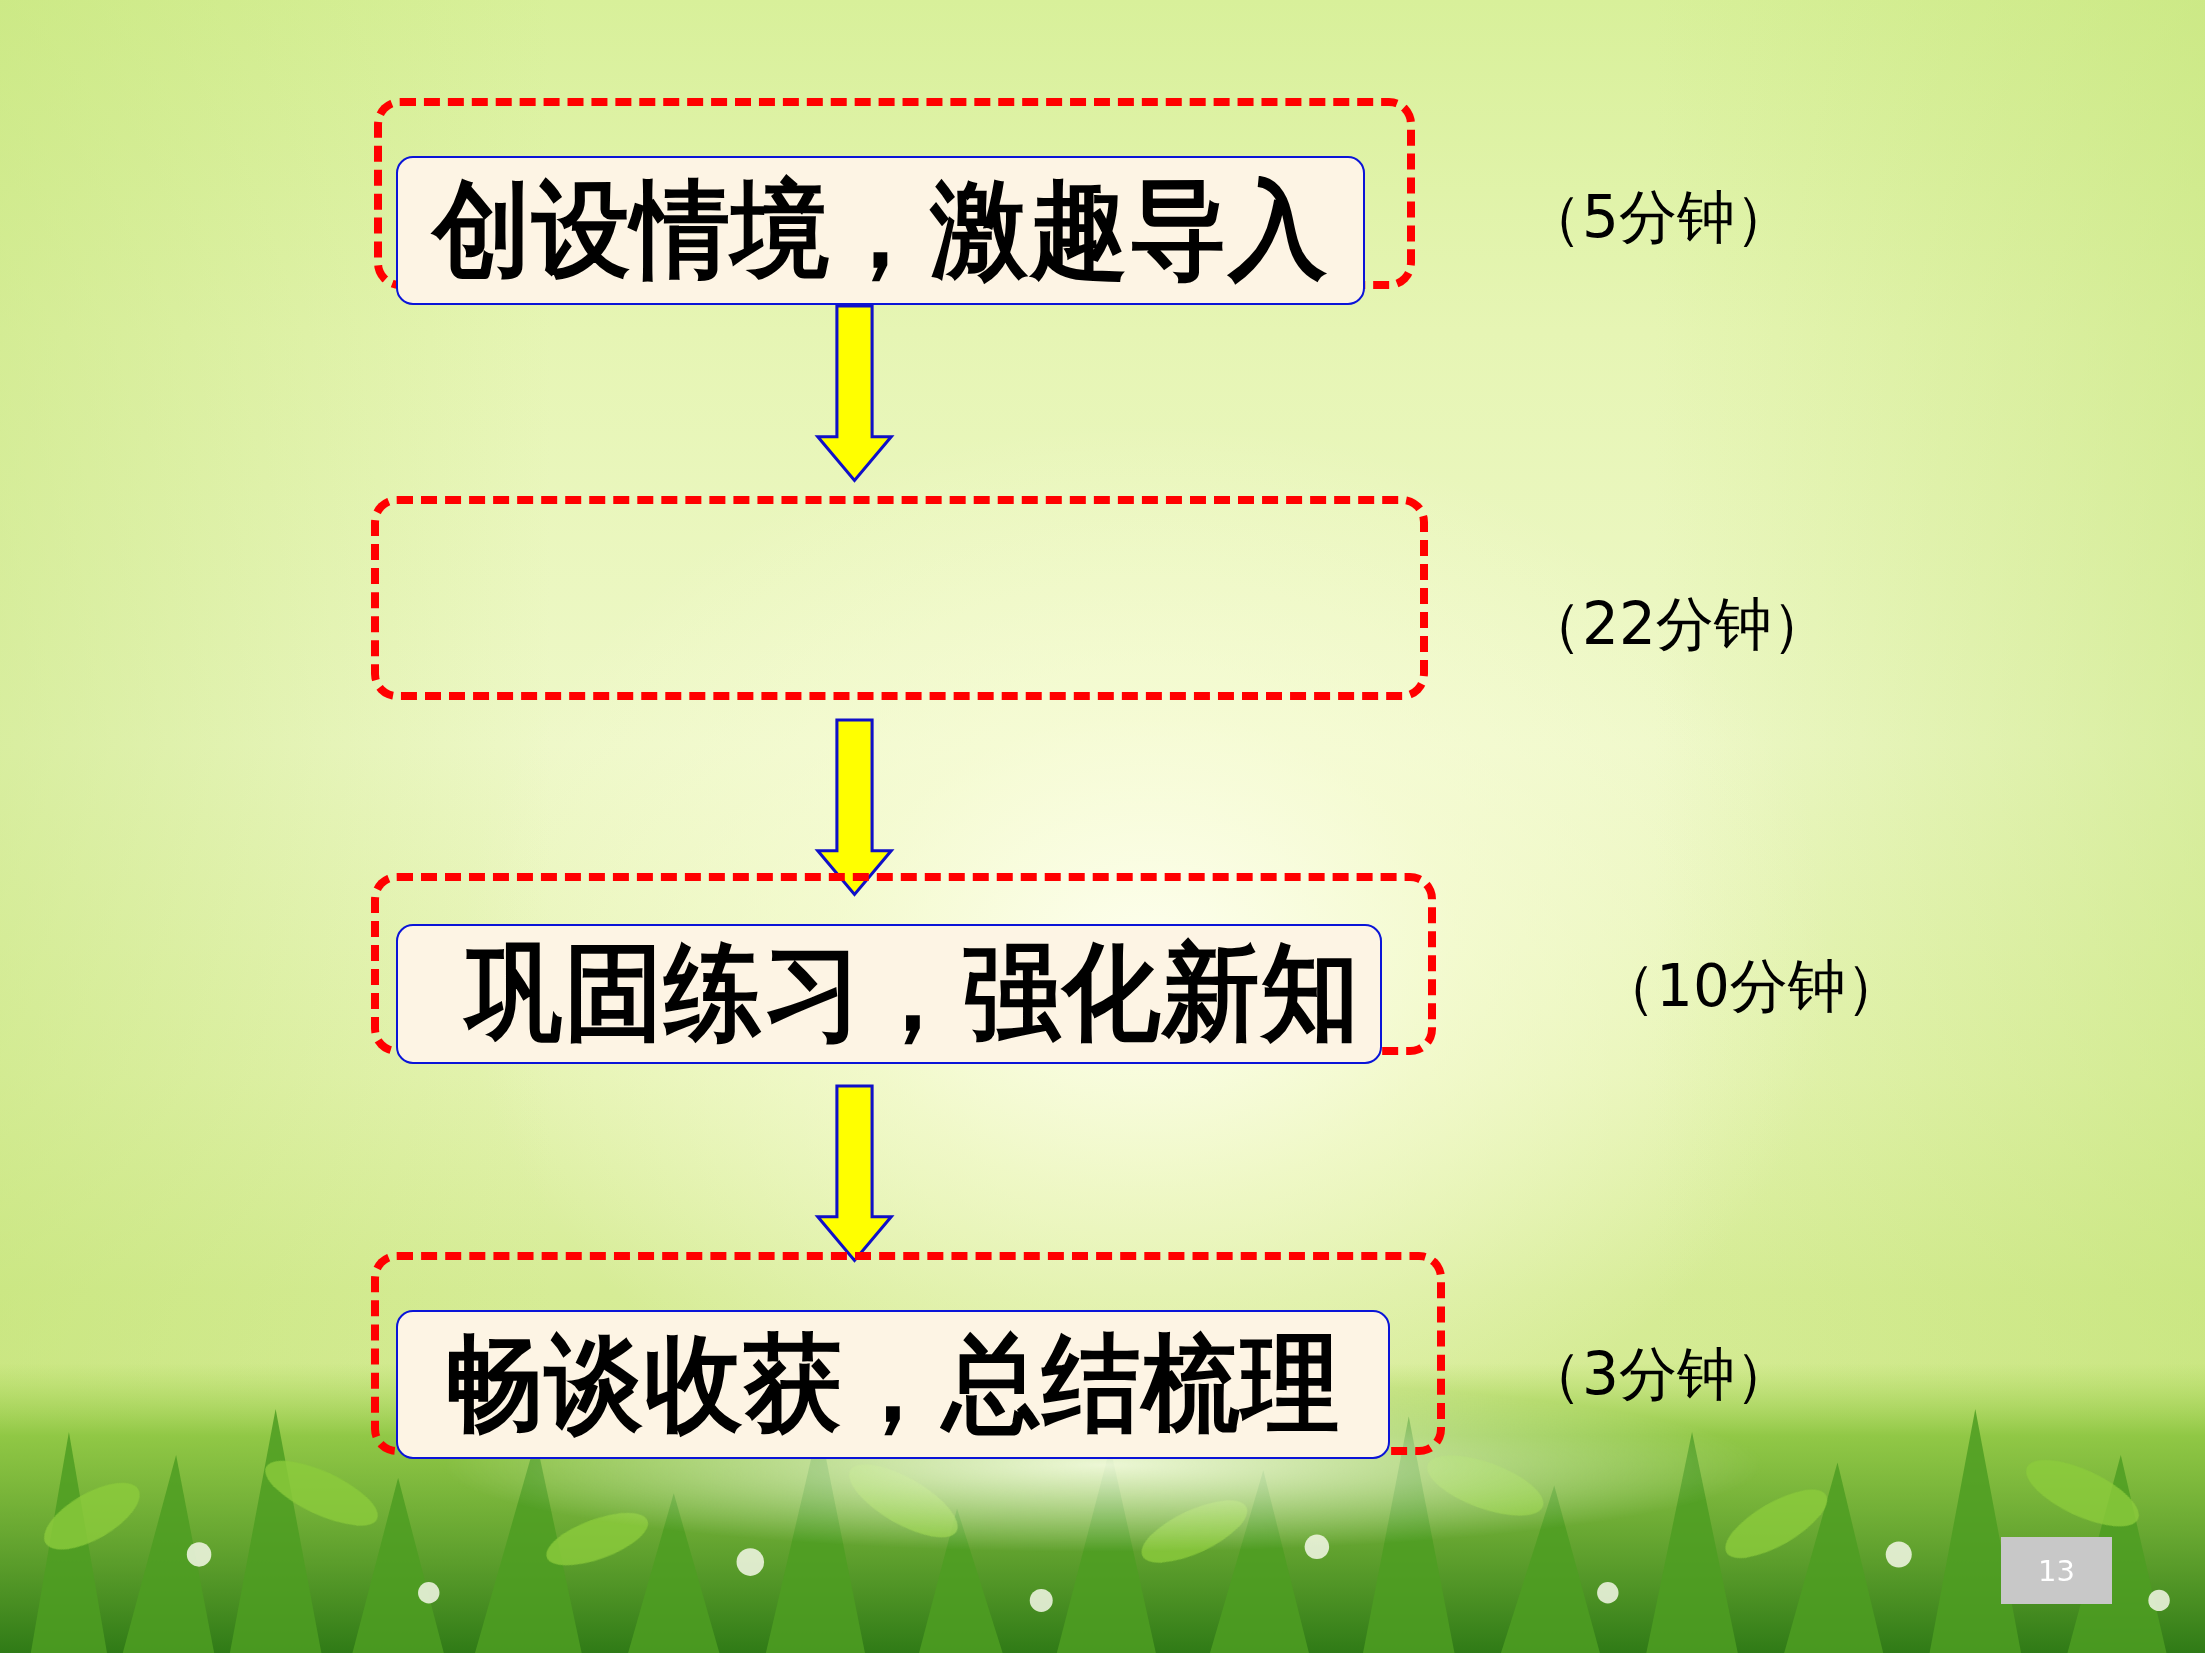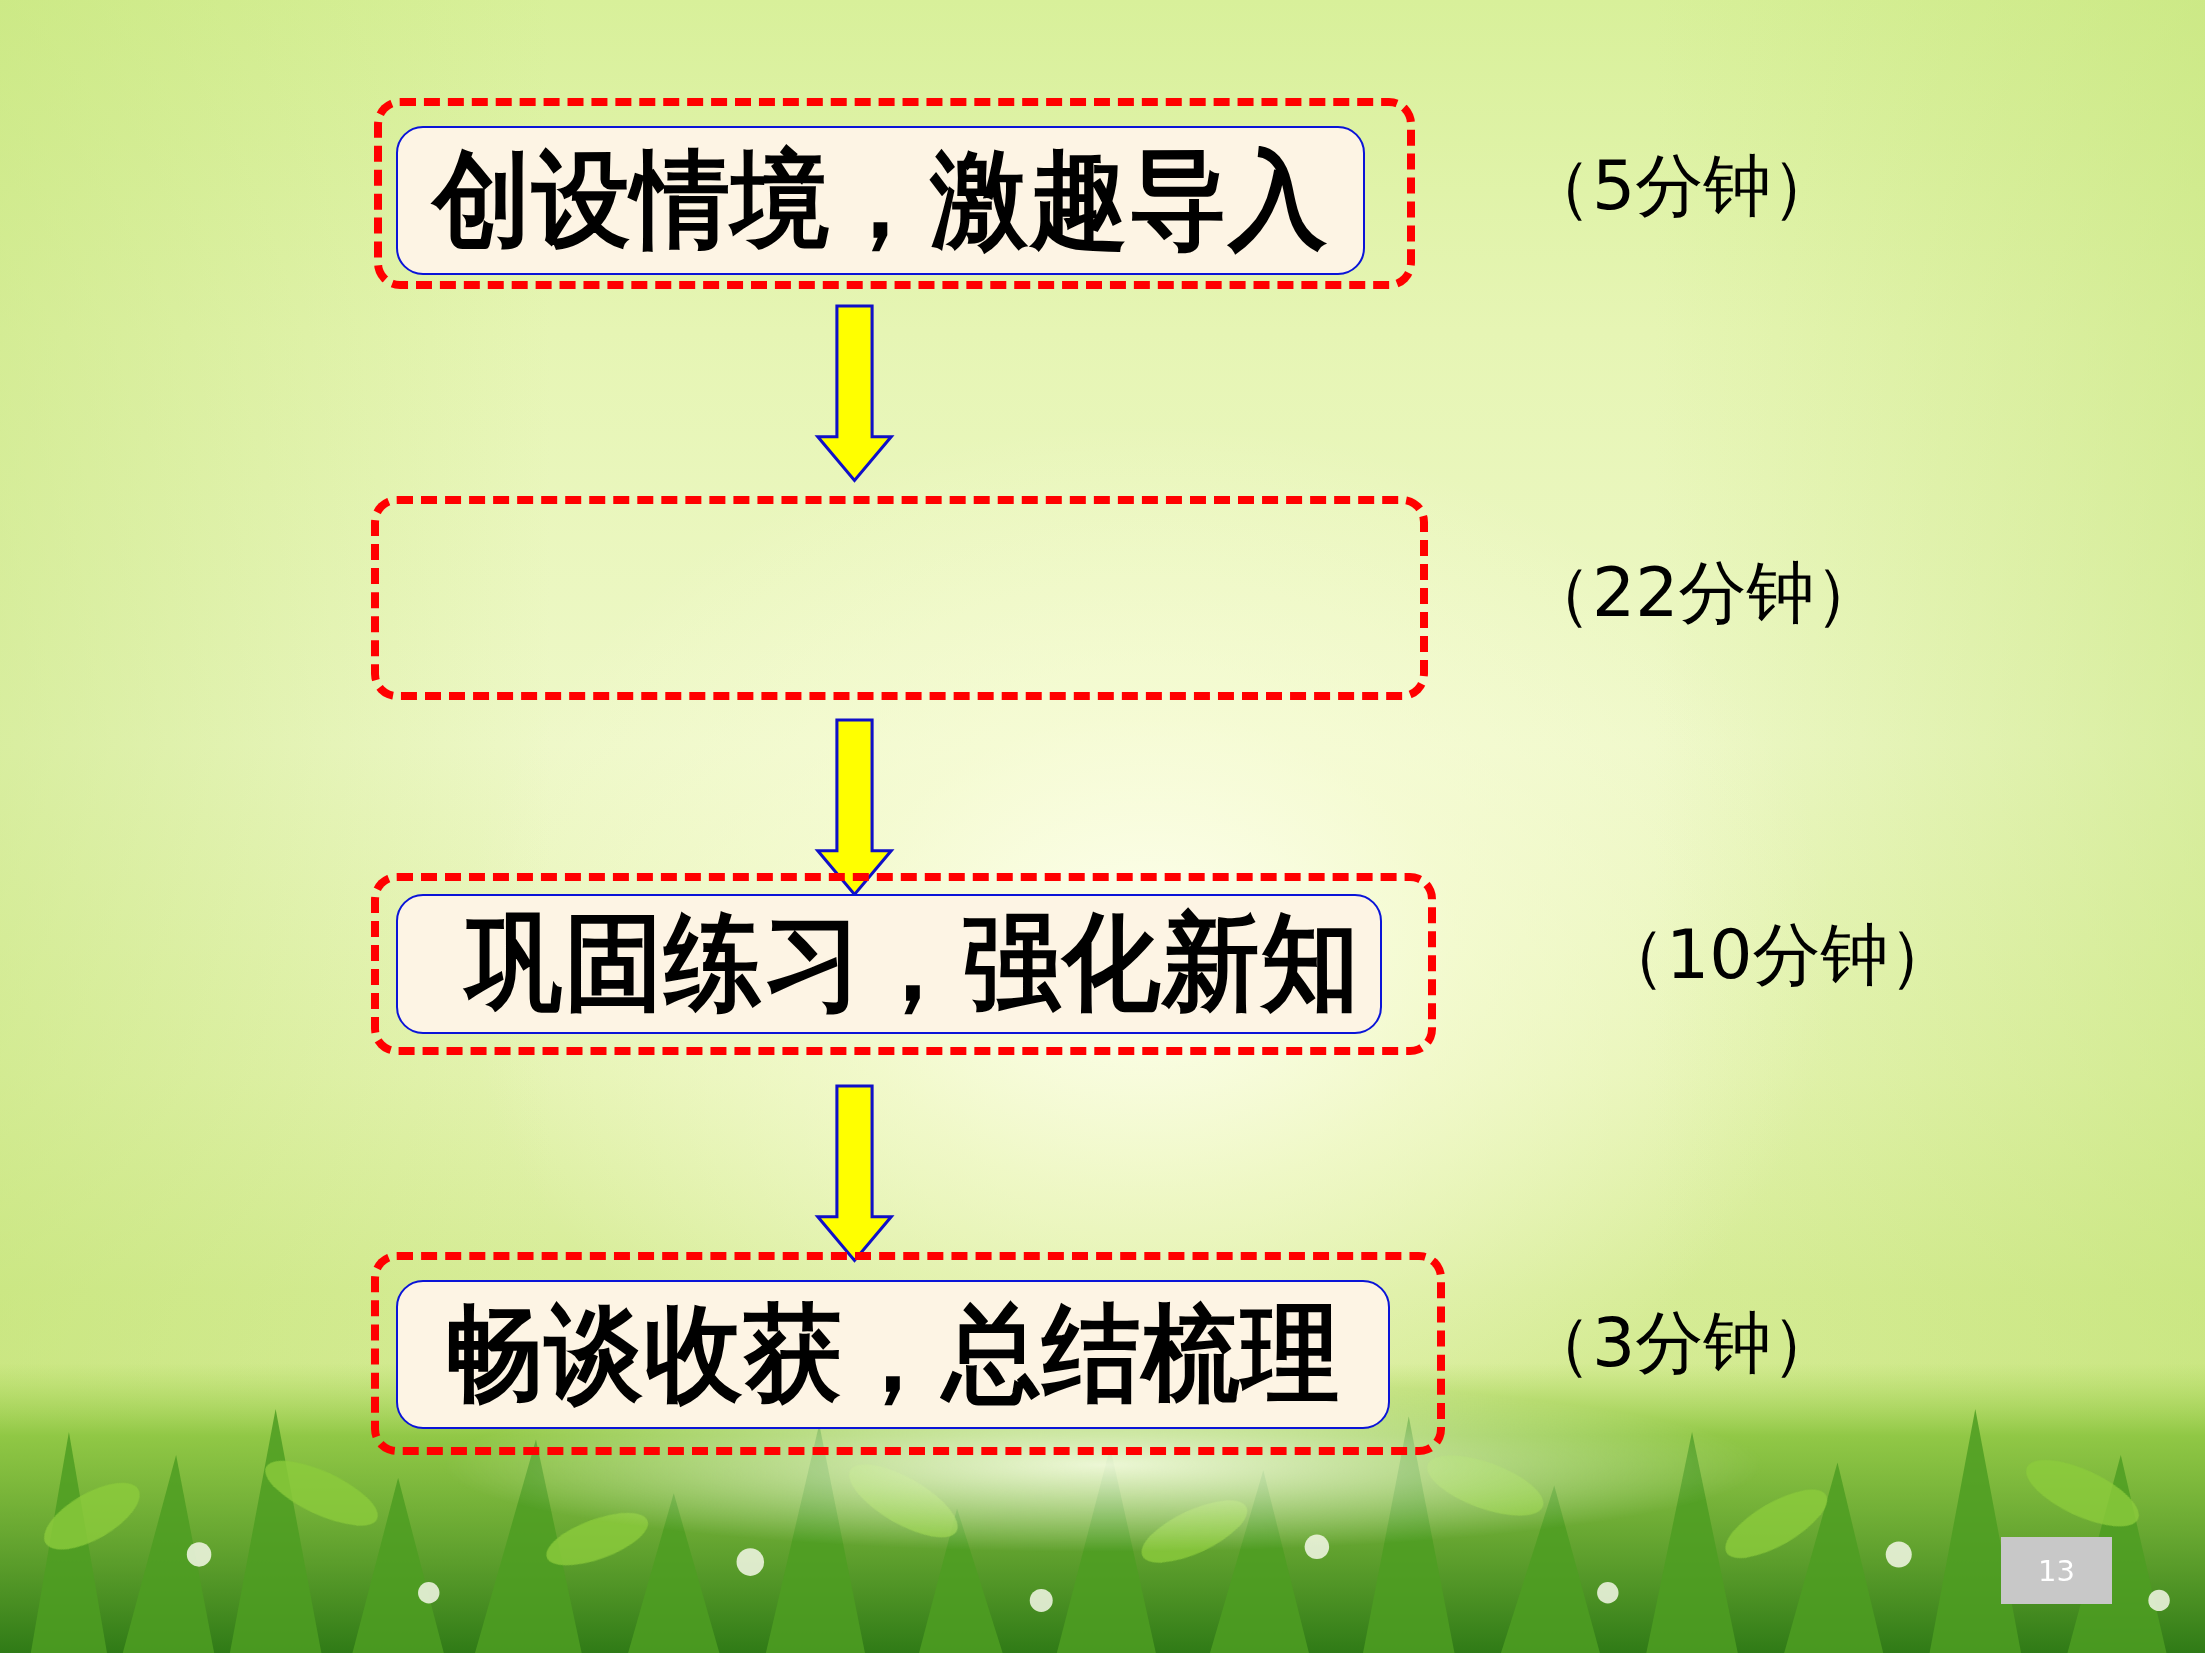--- a/index.html
+++ b/index.html
@@ -8,24 +8,24 @@
   .slide { position:absolute; left:0; top:0; width:2205px; height:1654px; overflow:hidden;
     background:
       radial-gradient(ellipse 689px 536px at 1149px 957px, rgba(255,255,240,0.95) 0%, rgba(250,253,220,0.6) 45%, rgba(240,250,200,0) 100%),
       linear-gradient(180deg, #d8f09a 0%, #e6f5b4 20%, #eef8c8 45%, #e4f3b0 65%, #d6ec96 78%, #cfe88c 100%);
   }
   .slide::before { content:""; position:absolute; inset:0;
     background: linear-gradient(90deg, rgba(190,225,110,0.45) 0%, rgba(255,255,255,0) 25%, rgba(255,255,255,0) 75%, rgba(190,225,110,0.45) 100%); }
   .foliage { position:absolute; left:0; top:1363px; width:2205px; height:291px; }
   .dash-frame { position:absolute; box-sizing:border-box; border:8.4px dashed #ff0000; border-radius:26px; }
   .step-box { position:absolute; box-sizing:border-box; background:#fdf4e4; border:2.3px solid #0a14d8;
-    border-radius:27px; display:flex; align-items:center; justify-content:center; }
+    border-radius:17px; display:flex; align-items:center; justify-content:center;margin-top:30px; }
   .step-text { font-size:98px; font-weight:bold; color:#000; letter-spacing:1.5px; white-space:nowrap;
     transform:scaleY(1.08); }
-  .duration { position:absolute; font-size:68px; color:#000; white-space:nowrap; line-height:1; }
+  .duration { position:absolute; font-size:58px; color:#000; white-space:nowrap; line-height:1;margin-top:36px; }
   .arrow { position:absolute; }
   .page-num { position:absolute; left:2001px; top:1537px; width:111px; height:67px; background:#c8c8c8;
     color:#ffffff; font-size:29px; display:flex; align-items:center; justify-content:center; }
 </style>
 </head>
 <body>
 
 <div class="slide">
 
   <svg class="foliage" viewBox="0 0 2880 380" preserveAspectRatio="none">

